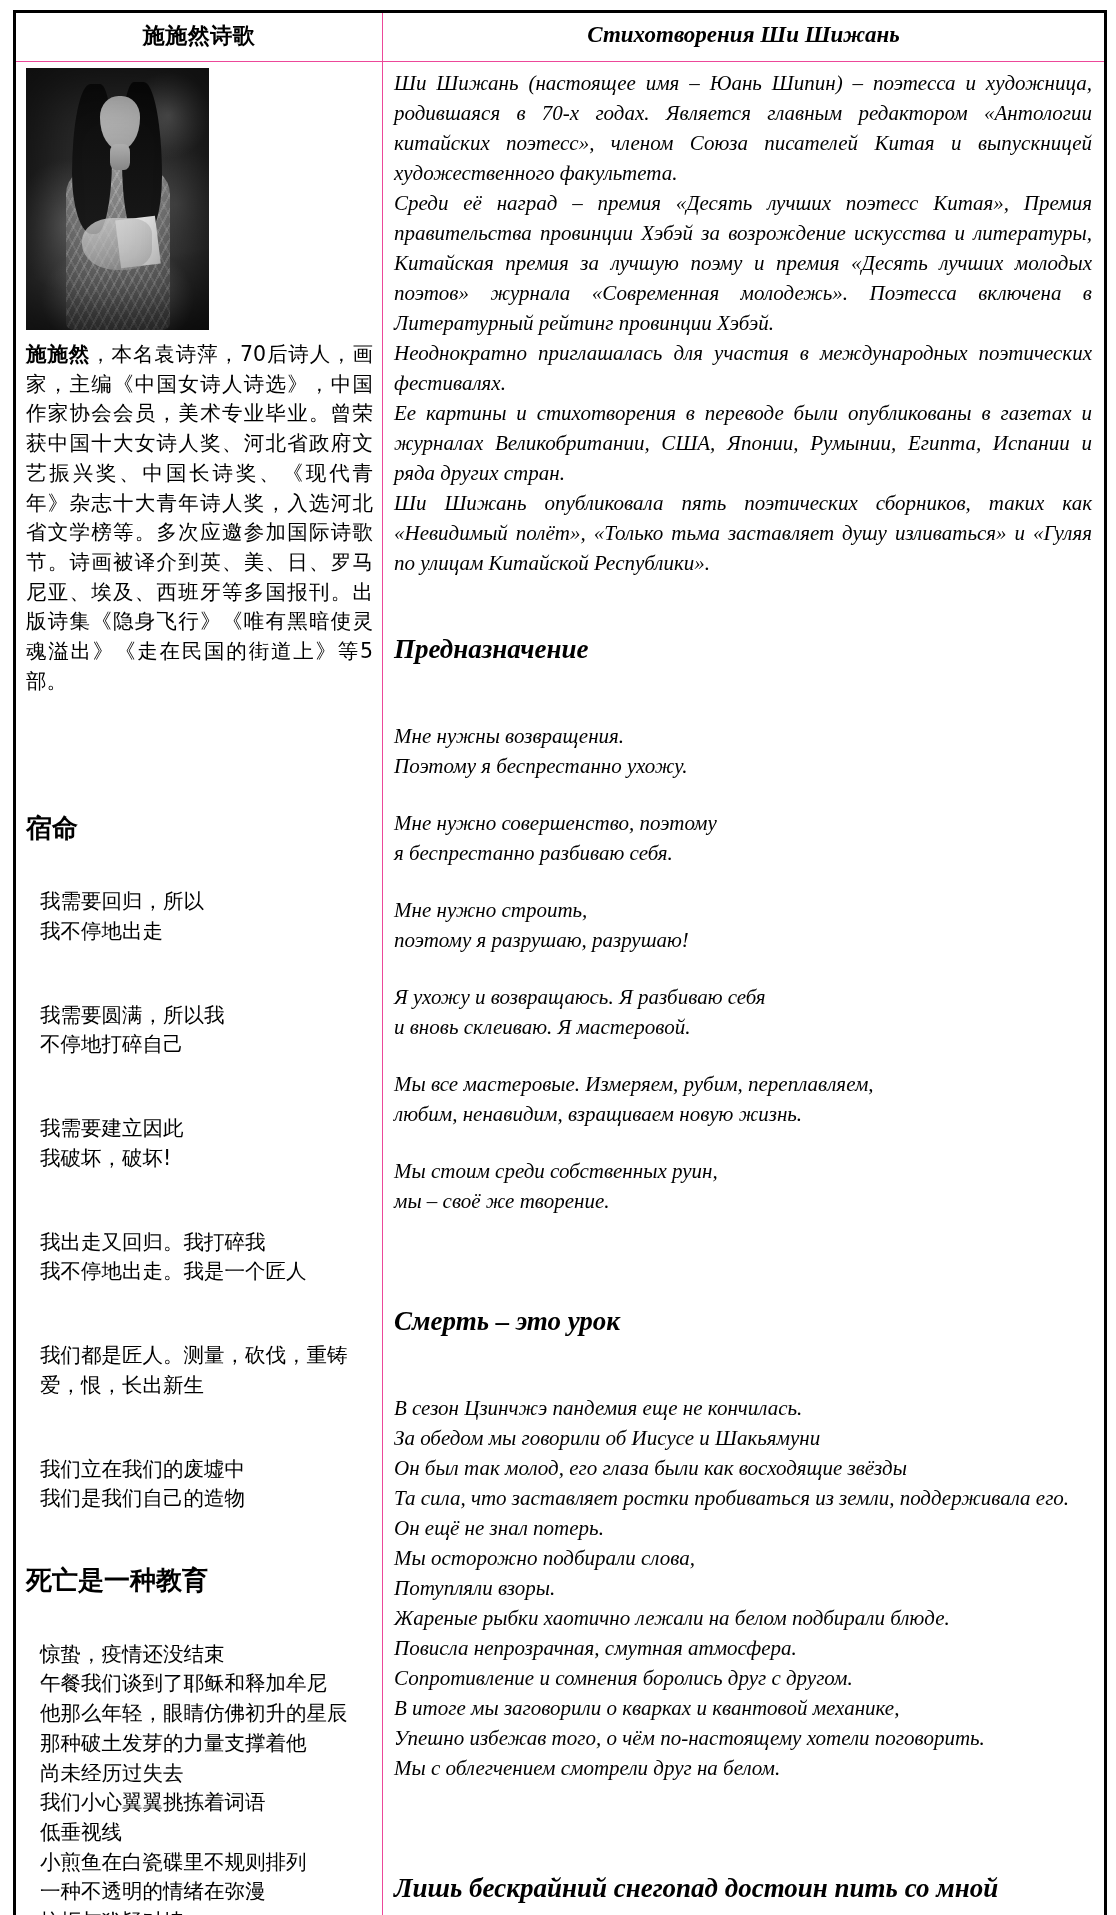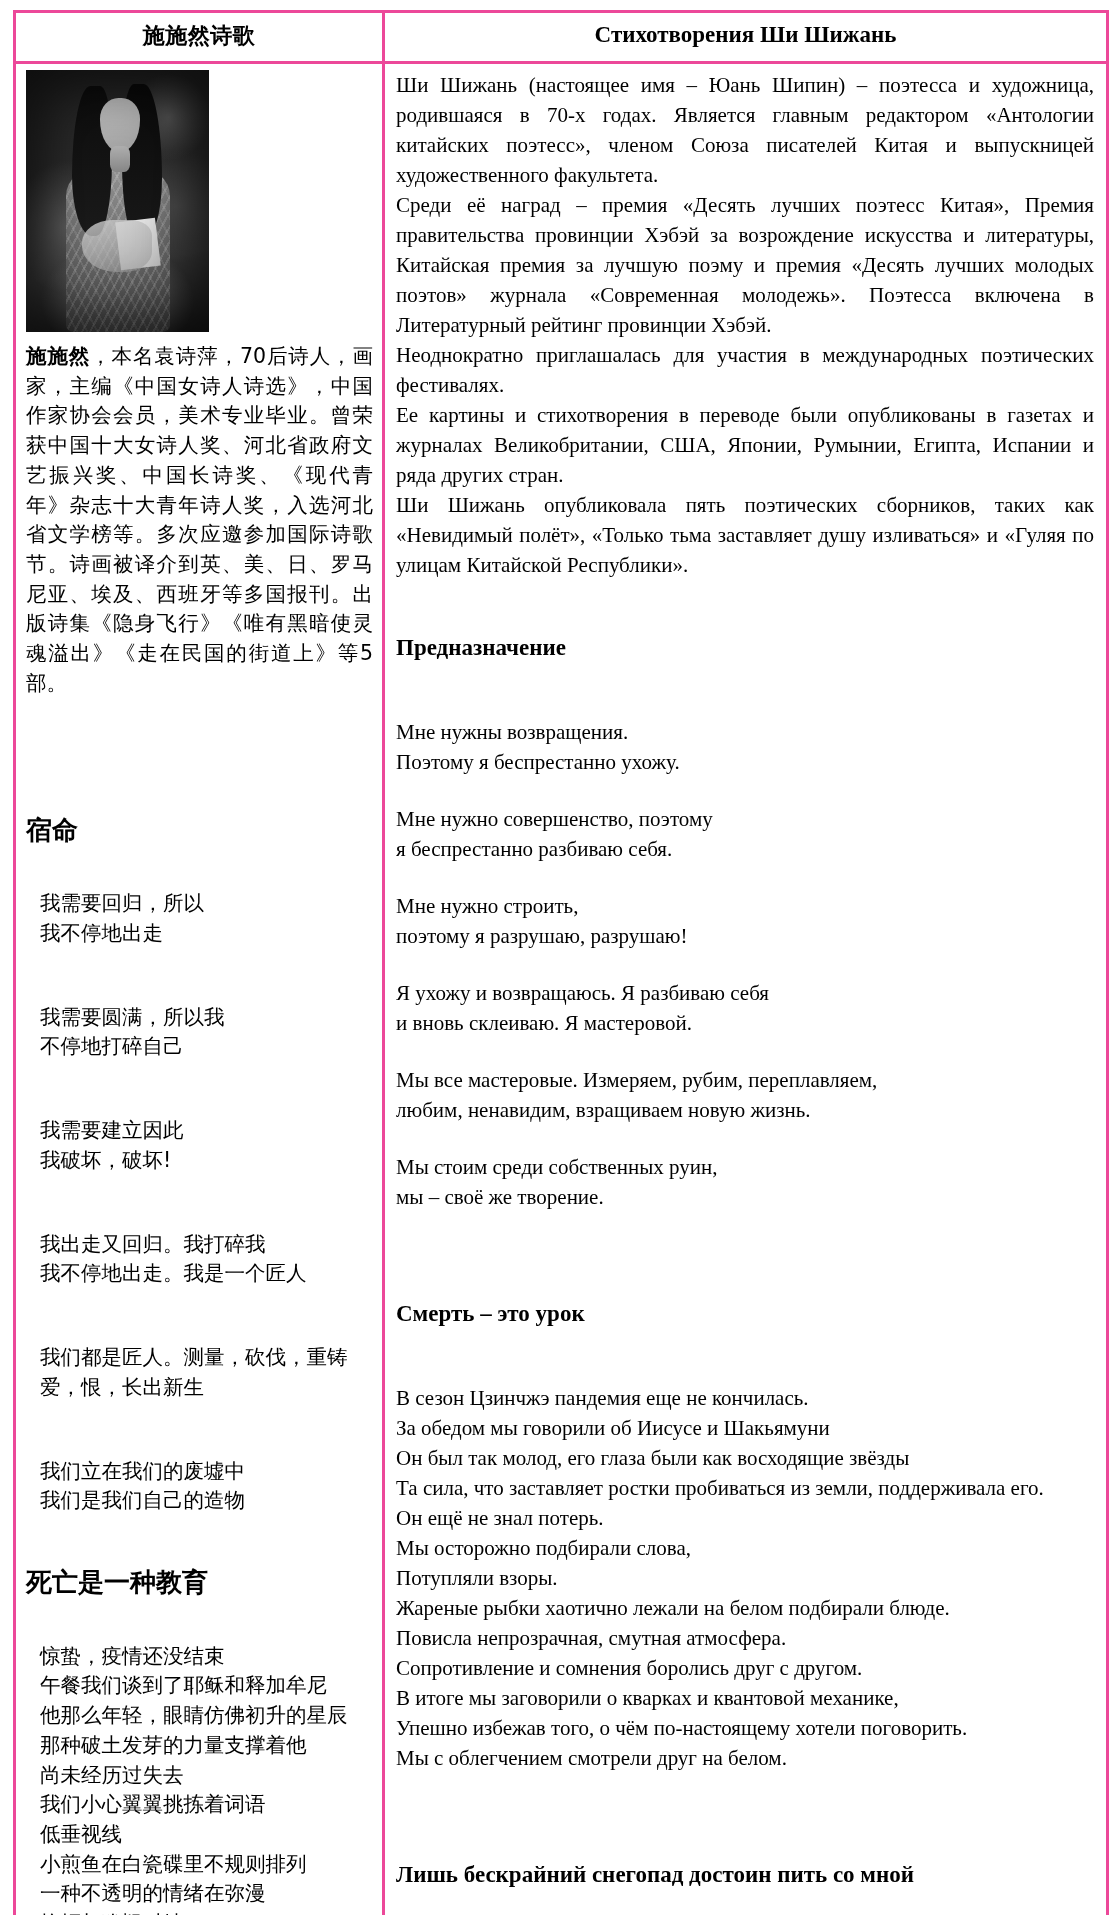--- a/index.html
+++ b/index.html
@@ -21,26 +21,26 @@
     box-sizing: border-box;
     padding: 10px 13px 0 13px;
   }
   .doc-table {
     width: 1090px;
     border-collapse: collapse;
     table-layout: fixed;
     border: 3px solid #000;
   }
   .doc-table td {
-    border: 3px solid #ec4899;
+    border: 1px solid #ec4899;
     vertical-align: top;
     padding: 0;
   }
   .col-left { width: 366px; }
-  .col-right { width: 721px; }
+  .col-right { width: 721px; font-style: italic; }
 
   
   .hdr-cn {
     text-align: center;
     font-weight: bold;
     font-size: 22px;
     font-family: "DejaVu Sans", "Liberation Sans", sans-serif;
     padding: 8px 4px 10px 4px;
     letter-spacing: 0.5px;
   }
@@ -157,21 +157,21 @@
     line-height: 1.43;
   }
   .ru-bio-p {
     margin: 0;
     text-align: justify;
     text-justify: inter-word;
   }
   .ru-bio-p.last { text-align: justify; }
   .poem-title-ru {
     font-weight: bold;
-    font-size: 23px;
+    font-size: 27px;
     margin: 0;
   }
   .stanza-ru { margin: 0; }
   .stanza-ru .ln { display: block; }
   .stanza-ru .ln.just {
     text-align: justify;
     text-justify: inter-word;
   }
   .gap-ru { height: 27px; }
   .gap-ru-lg { height: 52px; }

